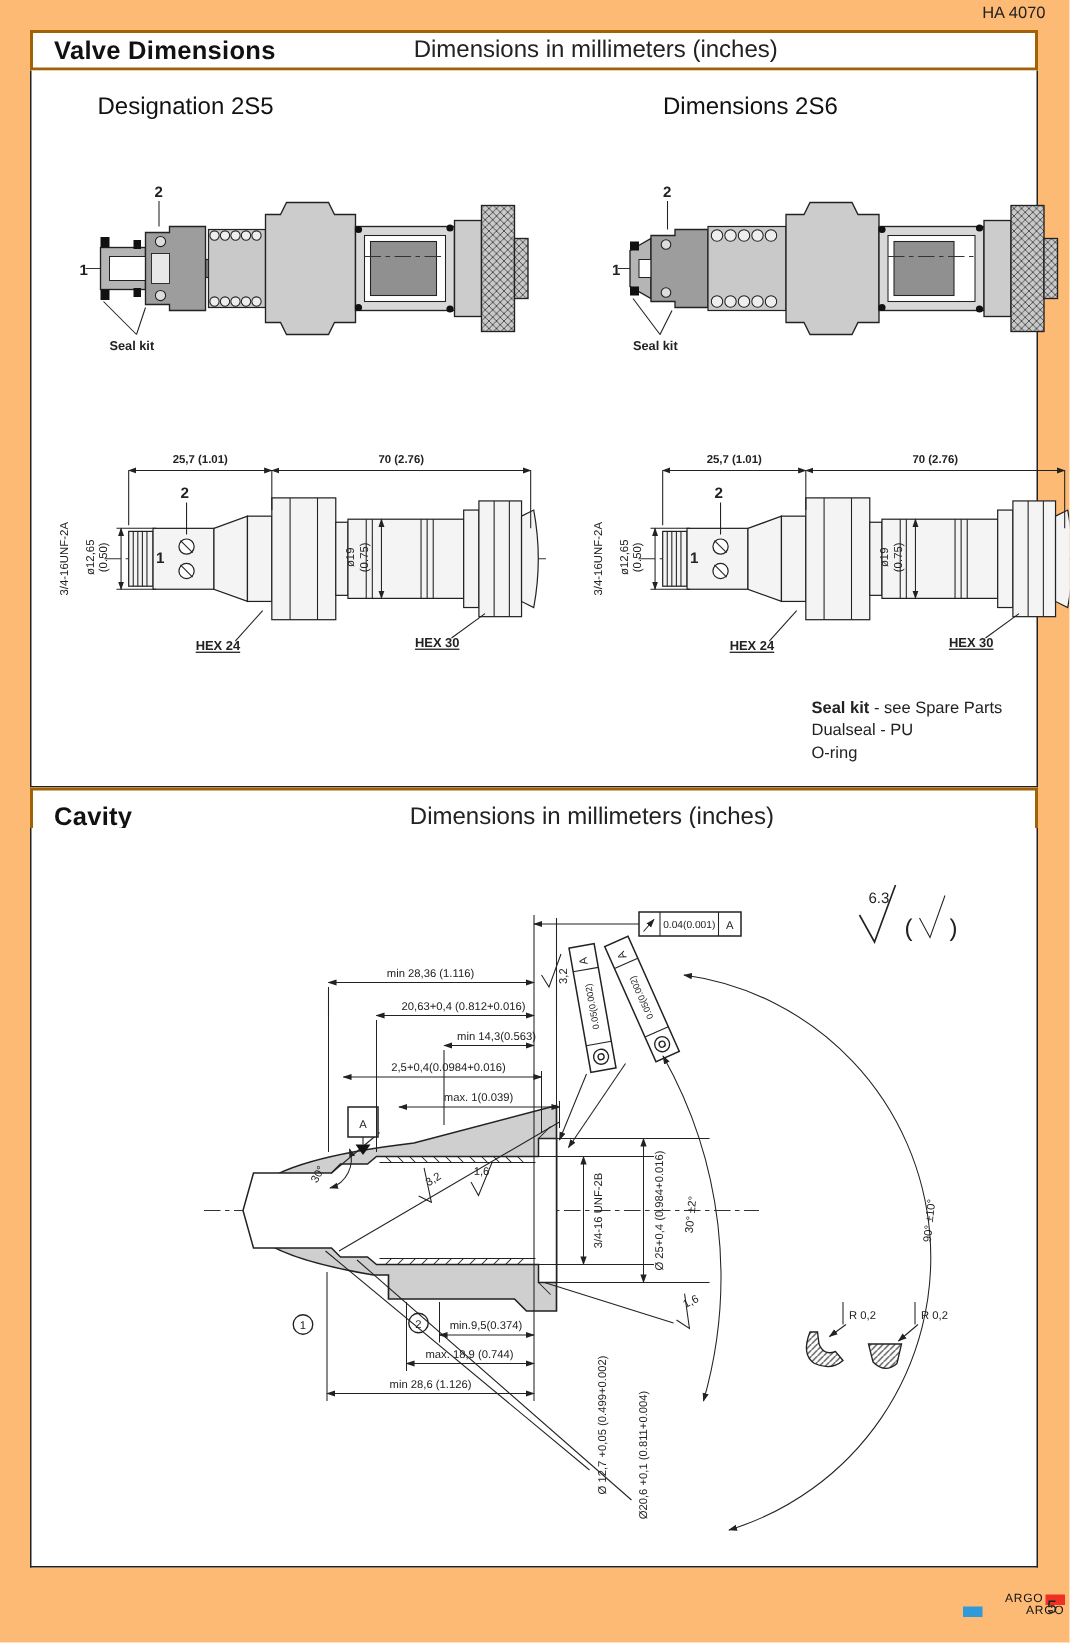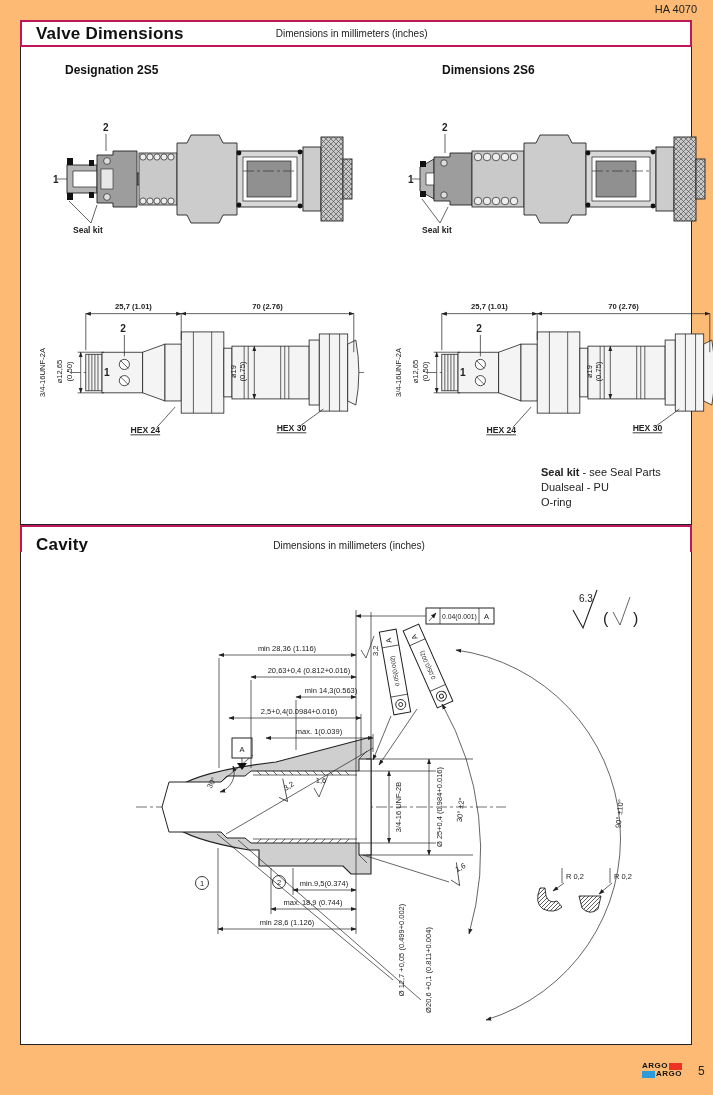--- a/index.html
+++ b/index.html
@@ -1,38 +1,38 @@
 <!DOCTYPE html>
 <html><head>
 <meta charset="utf-8">
 <style>
   html,body{margin:0;padding:0;background:#ffffff;}
   #page{position:relative;width:713px;height:1095px;background:#fdba74;
         font-family:"Liberation Sans","DejaVu Sans",sans-serif;color:#111;overflow:hidden;}
   .abs{position:absolute;}
   .doc-code{font-size:11px;color:#222;}
-  .sec-head{box-sizing:border-box;border:2px solid #be185d;background:#fff;display:flex;align-items:center;}
+  .sec-head{box-sizing:border-box;border:2px solid #a16207;background:#fff;display:flex;align-items:center;}
   .sec-title{font-size:17px;font-weight:bold;margin-left:14px;letter-spacing:.2px;}
-  .units{font-size:10px;color:#222;text-align:right;}
+  .units{font-size:16px;color:#222;text-align:right;}
   .sec-body{box-sizing:border-box;border:1.5px solid #222;border-top:none;background:#fff;position:absolute;}
-  .desig{font-size:12px;font-weight:bold;padding-left:16px;}
+  .desig{font-size:16px;font-weight:normal;padding-left:16px;}
   .sealnote{font-size:11px;line-height:1.35;color:#222;}
   .sealnote b{font-weight:bold;}
   svg text{fill:#222;font-family:"Liberation Sans","DejaVu Sans",sans-serif;}
   .dim{font-size:7.5px;}
   .dim68{font-size:6.8px;}
   .lbl{font-size:10px;font-weight:bold;}
   .hex{font-size:8.5px;font-weight:bold;text-decoration:underline;}
   .sk{font-size:8.5px;font-weight:bold;}
   .thin{stroke:#222;stroke-width:.7;fill:none;}
   .med{stroke:#222;stroke-width:1.1;fill:none;}
   .cl{stroke:#333;stroke-width:.7;stroke-dasharray:11 3 3 3;fill:none;}
   .logo{display:flex;flex-direction:column;line-height:1;}
   .logo-row{display:flex;align-items:center;gap:1px;}
-  .logo-txt{font-size:8px;font-weight:bold;letter-spacing:.5px;color:#111;}
+  .logo-txt{font-size:8px;font-weight:normal;letter-spacing:.5px;color:#111;margin-left:28px;}
   .logo-box{width:13px;height:7px;display:inline-block;}
   .pageno{font-size:12px;color:#222;}
 </style>
 </head>
 <body>
 
 <div id="page">
 
   <div class="abs doc-code" style="right:16px;top:3px;">HA 4070</div>
 
@@ -279,21 +279,21 @@
         <line class="thin" x1="90" y1="41" x2="90" y2="62"></line>
         <text class="lbl" x="70" y="81">1</text>
         <text class="hex" x="96" y="138">HEX 24</text>
         <line class="thin" x1="122" y1="132" x2="140" y2="112"></line>
         <text class="hex" x="240" y="136">HEX 30</text>
         <line class="thin" x1="264" y1="130" x2="286" y2="114"></line>
       </g>
     </svg>
 
     <div class="abs sealnote" style="left:520px;top:418px;">
-      <div><b>Seal kit</b><span> - see Seal Parts</span></div>
+      <div><b>Seal kit</b><span> - see Spare Parts</span></div>
       <div>Dualseal - PU</div>
       <div>O-ring</div>
     </div>
   </div>
 
   <div class="abs sec-head" style="left:20px;top:525px;width:672px;height:40px;">
     <span class="sec-title">Cavity</span>
     <span class="units" style="margin-left:185px;">Dimensions in millimeters (inches)</span>
   </div>
 

